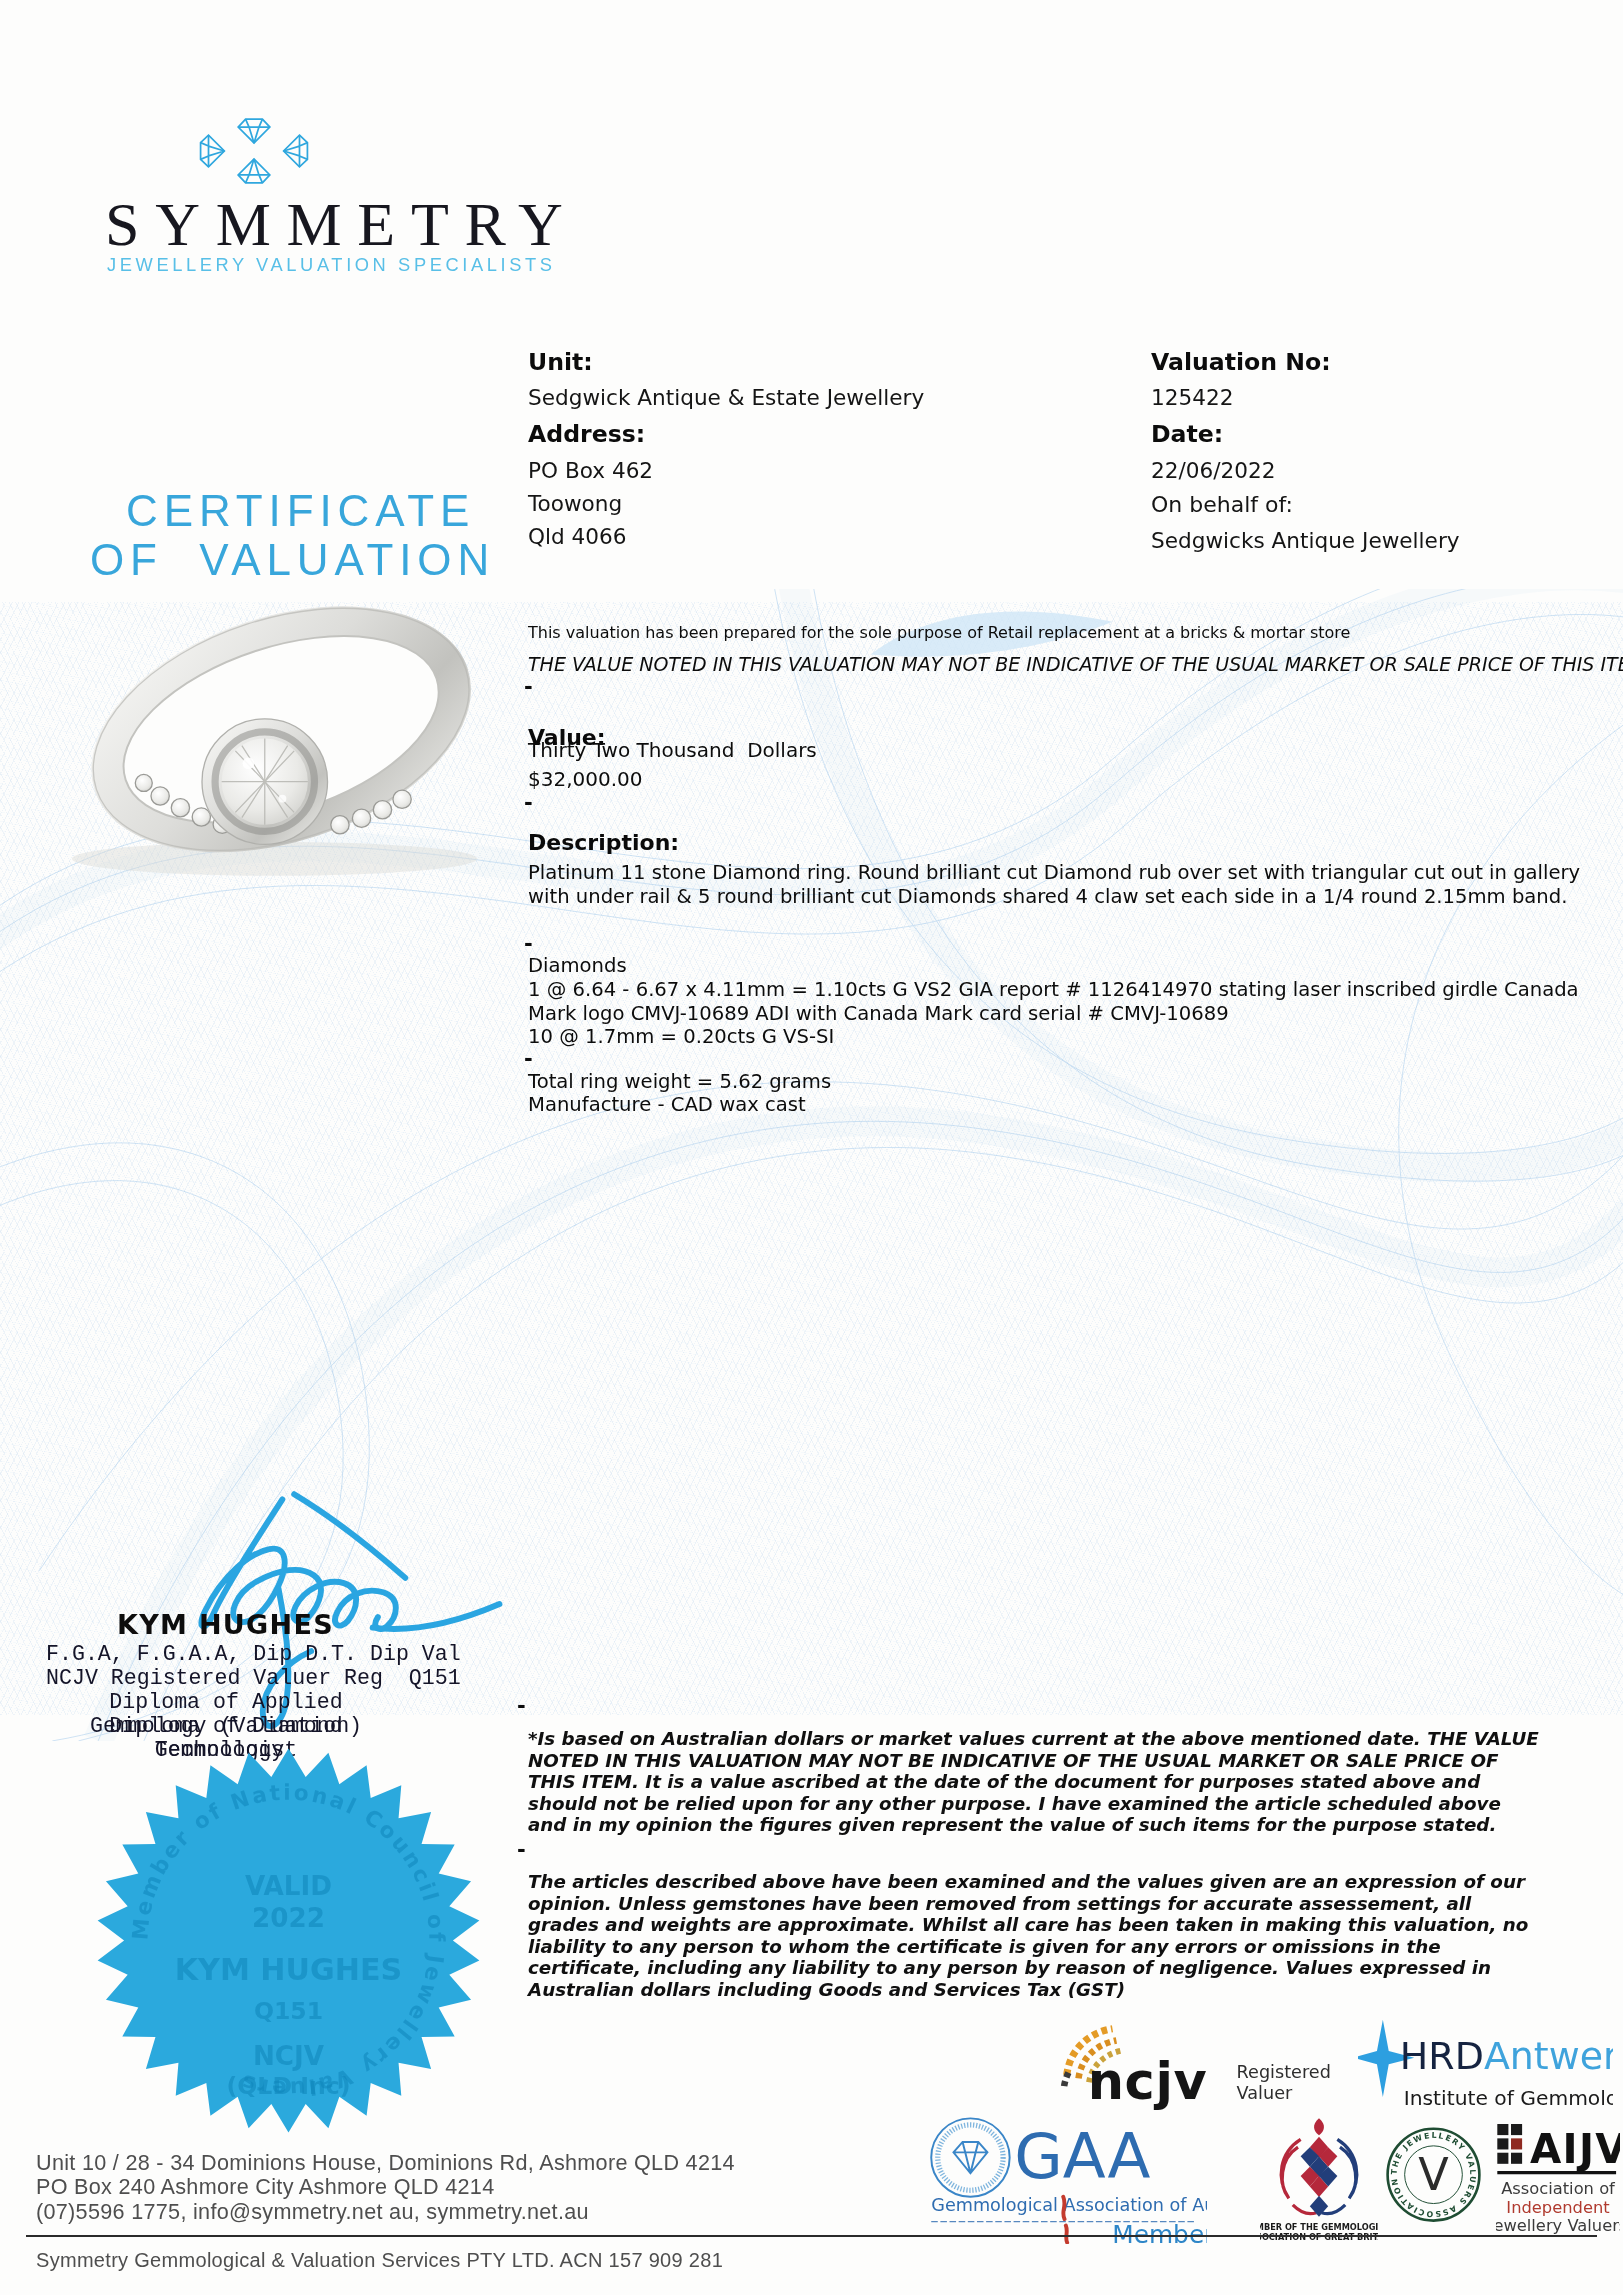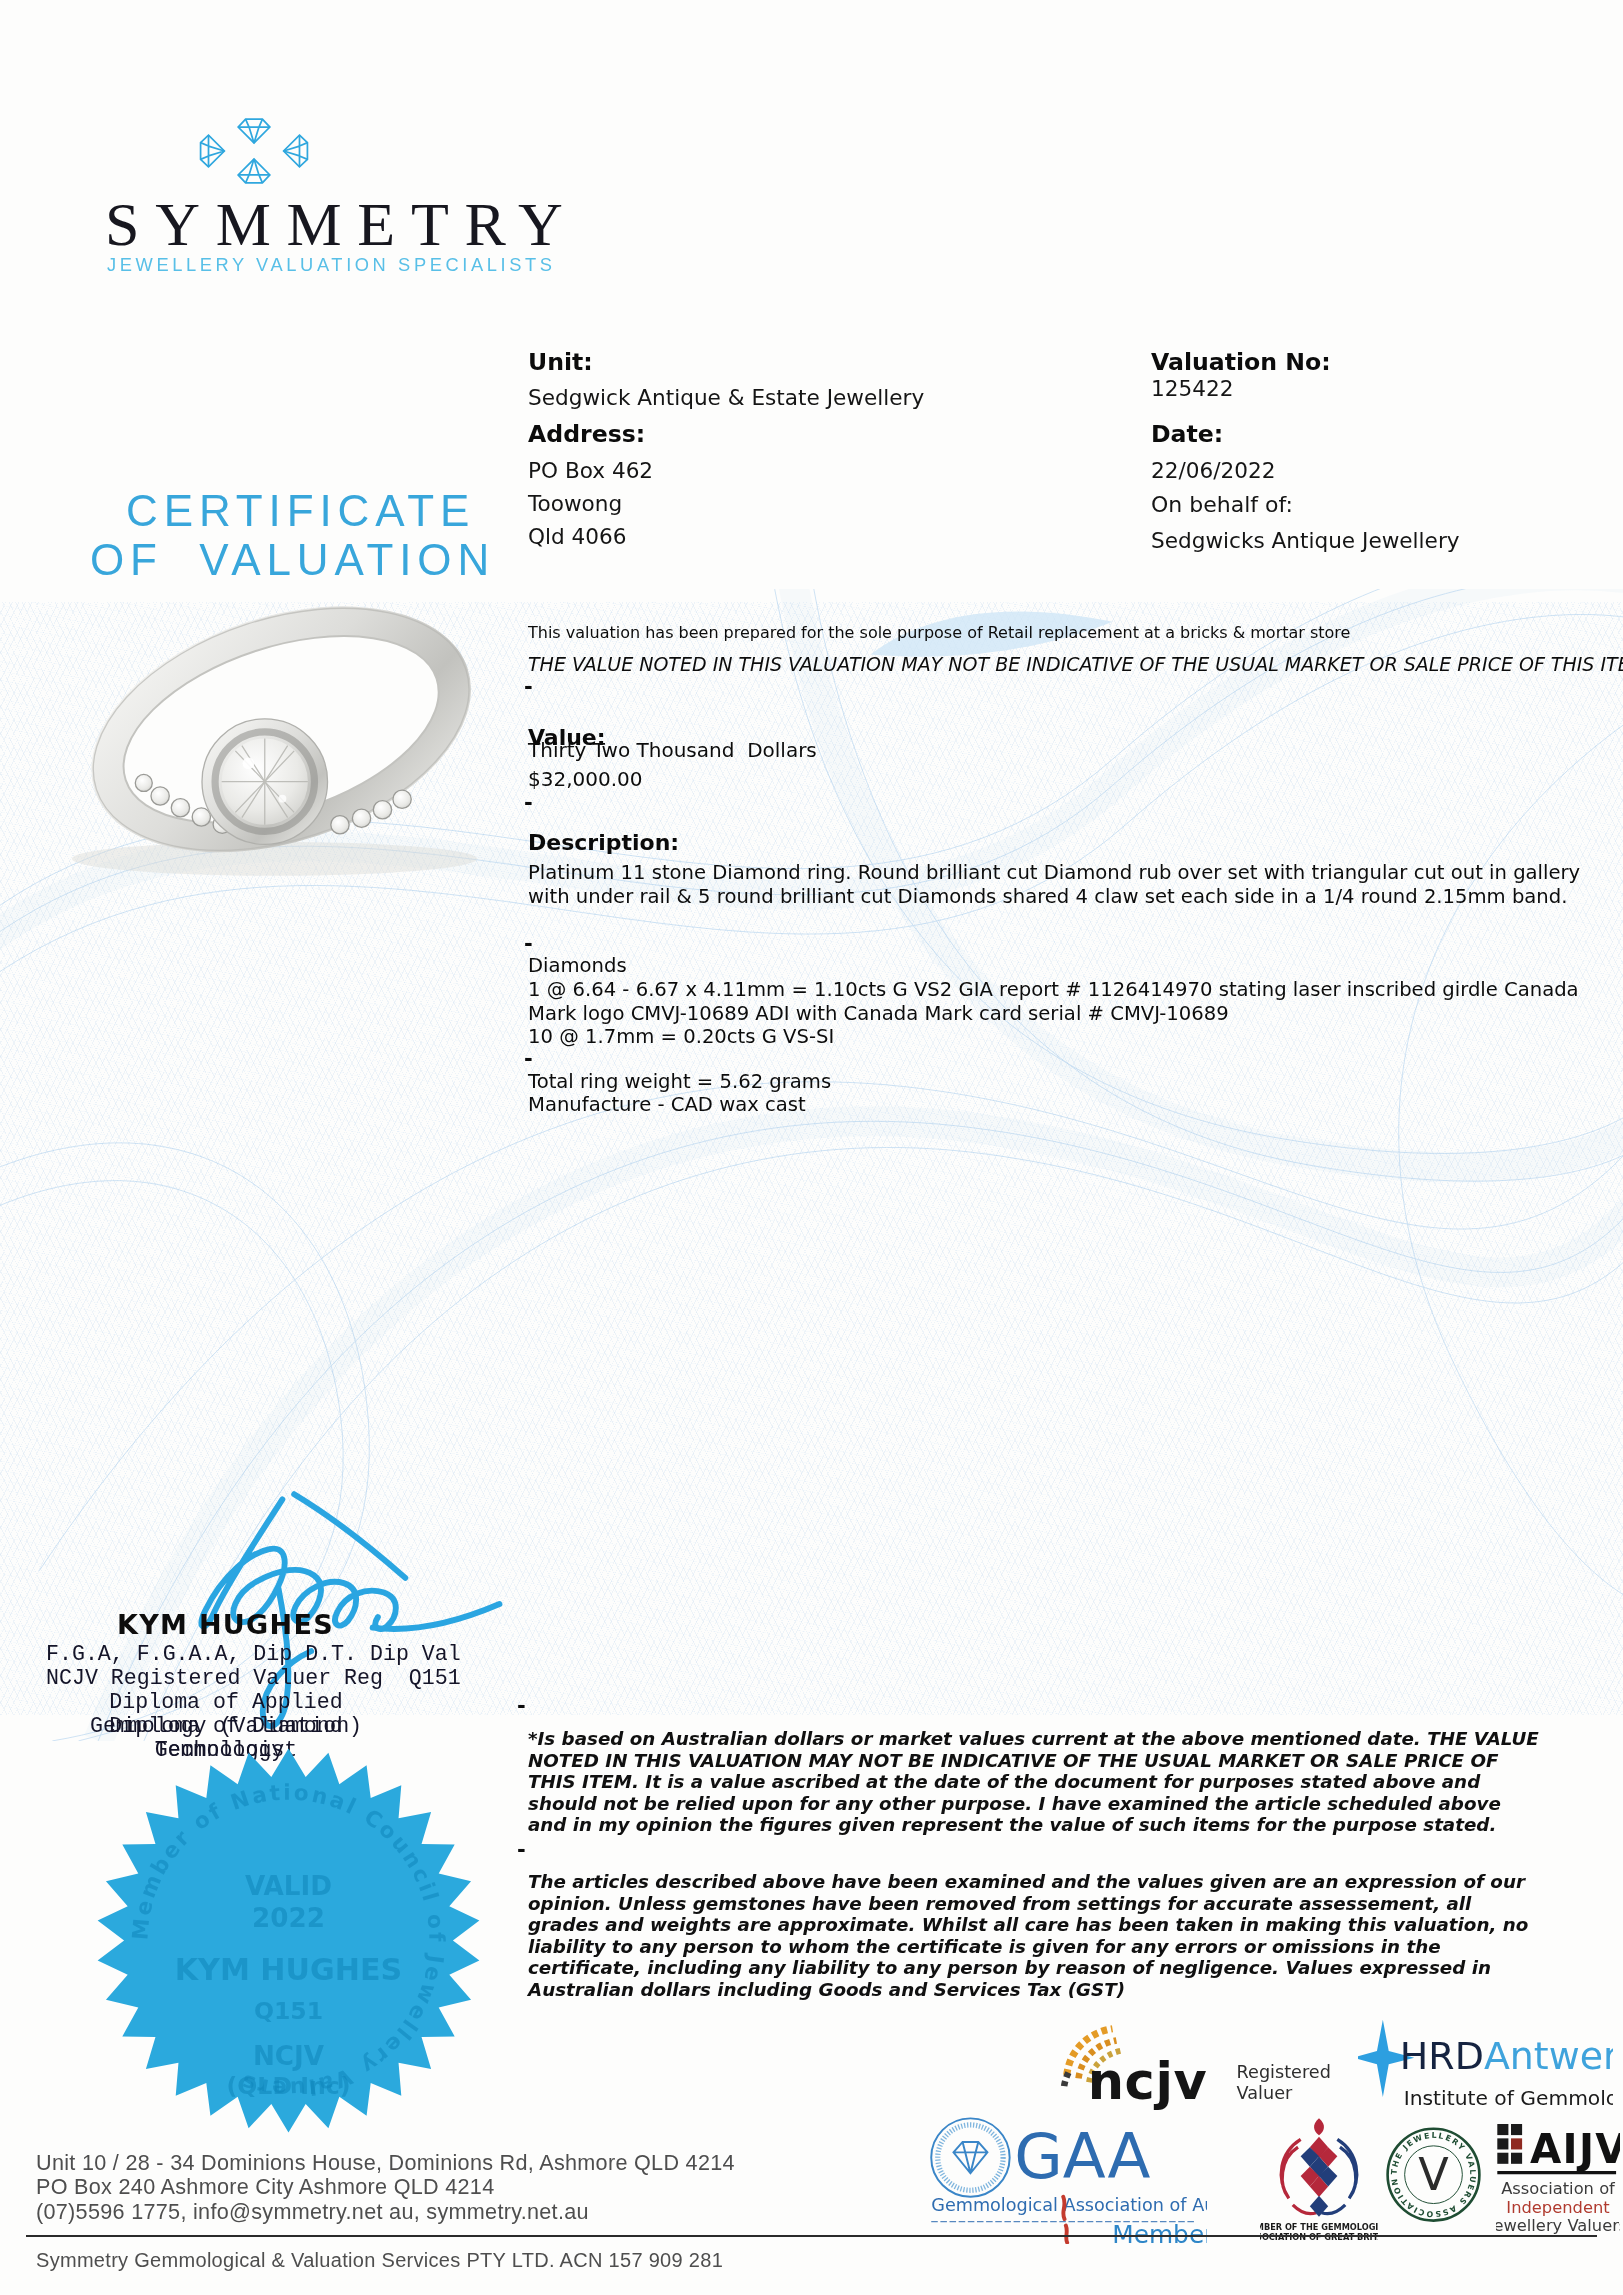--- a/index.html
+++ b/index.html
@@ -81,21 +81,21 @@
   <div class="abs brand-tag" style="left:107px;top:254px;">JEWELLERY VALUATION SPECIALISTS</div>
 
   <div class="abs lbl" style="left:528px;top:348px;">Unit:</div>
   <div class="abs val" style="left:528px;top:385px;">Sedgwick Antique &amp; Estate Jewellery</div>
   <div class="abs lbl" style="left:528px;top:420px;">Address:</div>
   <div class="abs val" style="left:528px;top:458px;">PO Box 462</div>
   <div class="abs val" style="left:528px;top:491px;">Toowong</div>
   <div class="abs val" style="left:528px;top:524px;">Qld 4066</div>
 
   <div class="abs lbl" style="left:1151px;top:348px;">Valuation No:</div>
-  <div class="abs val" style="left:1151px;top:376px;">125422</div>
+  <div class="abs val" style="left:1151px;top:385px;">125422</div>
   <div class="abs lbl" style="left:1151px;top:420px;">Date:</div>
   <div class="abs val" style="left:1151px;top:458px;">22/06/2022</div>
   <div class="abs val" style="left:1151px;top:492px;font-size:22px;">On behalf of:</div>
   <div class="abs val" style="left:1151px;top:528px;">Sedgwicks Antique Jewellery</div>
 
   <div class="abs cert-title" style="left:126px;top:486px;">CERTIFICATE</div>
   <div class="abs cert-title" style="left:90px;top:535px;">OF  VALUATION</div>
 
   <svg class="abs" style="left:26px;top:592px;" width="471" height="291" viewBox="0 0 720 445">
     <defs>

